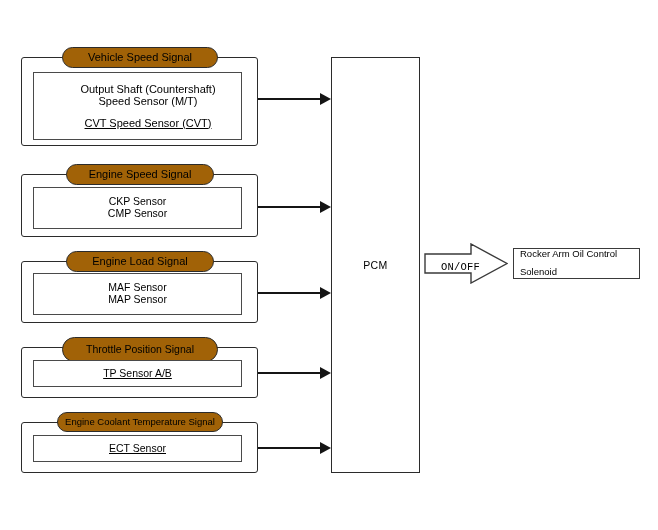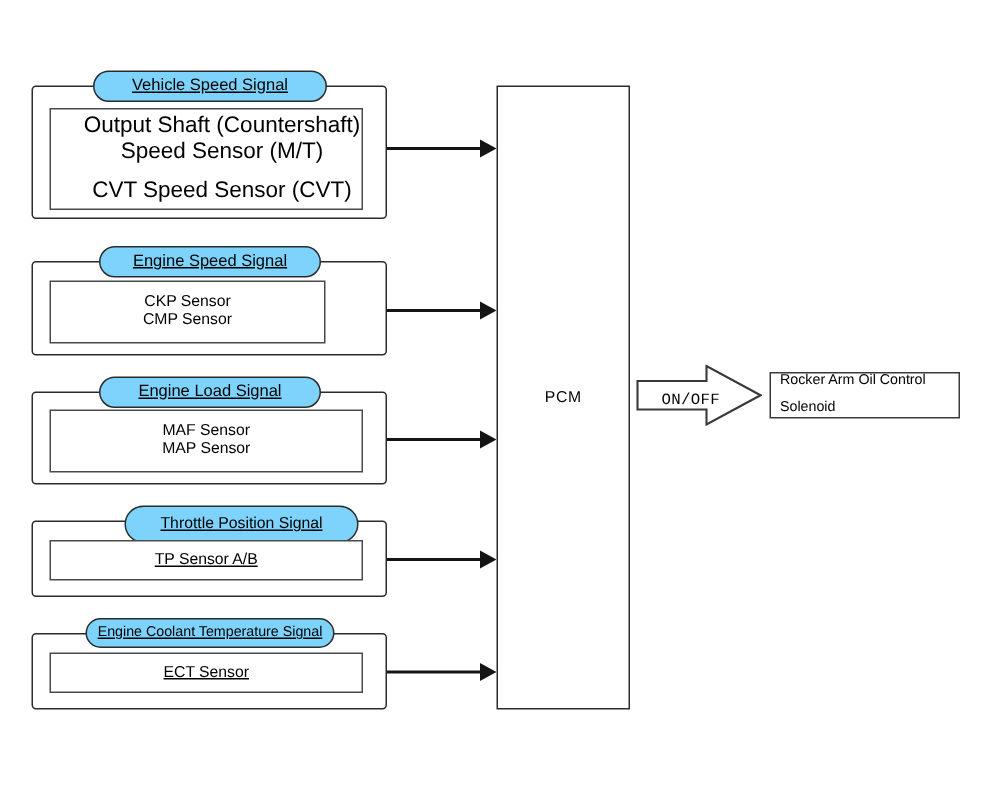--- a/index.html
+++ b/index.html
@@ -25,49 +25,48 @@
     box-sizing: border-box;
     border: 1.3px solid #2b2b2b;
     border-radius: 3px;
     background: transparent;
   }
   .group-pill {
     position: absolute;
     box-sizing: border-box;
     border: 1.3px solid #2b2b2b;
     border-radius: 40px;
-    background: #7dd3fc;
+    background: #a16207;
     display: flex;
     align-items: center;
     justify-content: center;
     text-align: center;
     line-height: 1.05;
     white-space: nowrap;
-    text-decoration: underline;
   }
   .group-inner {
     position: absolute;
     box-sizing: border-box;
     border: 1.3px solid #4a4a4a;
     background: #ffffff;
     display: flex;
     flex-direction: column;
     align-items: center;
     justify-content: center;
     text-align: center;
   }
   .inner-line {
     line-height: 1.12;
     white-space: nowrap;
   }
   .inner-block {
     display: block;
     white-space: nowrap;
   }
-  .gap-above { margin-top: 9px; }
+  .gap-above { margin-top: 9px; text-decoration: underline; }
 
   
   .conn {
     position: absolute;
     height: 2px;
     background: #151515;
   }
   .conn-head {
     position: absolute;
     width: 0;
@@ -129,37 +128,37 @@
 </style>
 </head>
 <body>
 
 <div id="canvas">
 
   <div class="group" style="left:21px; top:57px; width:237px; height:89px;"></div>
   <div class="group-pill" style="left:62px; top:47px; width:156px; height:21px; font-size:11px;">
     <span>Vehicle Speed Signal</span>
   </div>
-  <div class="group-inner" style="left:33px; top:72px; width:209px; height:68px; font-size:15px;padding-left:21px;">
+  <div class="group-inner" style="left:33px; top:72px; width:209px; height:68px; font-size:11px;padding-left:21px;">
     <div class="inner-line">
       <span class="inner-block">Output Shaft (Countershaft)</span>
       <span class="inner-block">Speed Sensor (M/T)</span>
     </div>
     <div class="inner-line gap-above">
       <span class="inner-block">CVT Speed Sensor (CVT)</span>
     </div>
   </div>
   <div class="conn" style="left:258px; top:98px; width:66px;"></div>
   <div class="conn-head" style="left:320px; top:93px;"></div>
 
   <div class="group" style="left:21px; top:174px; width:237px; height:63px;"></div>
   <div class="group-pill" style="left:66px; top:164px; width:148px; height:21px; font-size:11px;">
     <span>Engine Speed Signal</span>
   </div>
-  <div class="group-inner" style="left:33px; top:187px; width:184px; height:42px; font-size:10.5px;">
+  <div class="group-inner" style="left:33px; top:187px; width:209px; height:42px; font-size:10.5px;">
     <div class="inner-line">
       <span class="inner-block">CKP Sensor</span>
       <span class="inner-block">CMP Sensor</span>
     </div>
   </div>
   <div class="conn" style="left:258px; top:206px; width:66px;"></div>
   <div class="conn-head" style="left:320px; top:201px;"></div>
 
   <div class="group" style="left:21px; top:261px; width:237px; height:62px;"></div>
   <div class="group-pill" style="left:66px; top:251px; width:148px; height:21px; font-size:11px;">
@@ -168,21 +167,21 @@
   <div class="group-inner" style="left:33px; top:273px; width:209px; height:42px; font-size:10.5px;">
     <div class="inner-line">
       <span class="inner-block">MAF Sensor</span>
       <span class="inner-block">MAP Sensor</span>
     </div>
   </div>
   <div class="conn" style="left:258px; top:292px; width:66px;"></div>
   <div class="conn-head" style="left:320px; top:287px;"></div>
 
   <div class="group" style="left:21px; top:347px; width:237px; height:51px;"></div>
-  <div class="group-pill" style="left:62px; top:337px; width:156px; height:25px; font-size:10.5px;margin-left:21px;">
+  <div class="group-pill" style="left:62px; top:337px; width:156px; height:25px; font-size:10.5px;">
     <span>Throttle Position Signal</span>
   </div>
   <div class="group-inner" style="left:33px; top:360px; width:209px; height:27px; font-size:10.5px;text-decoration:underline;">
     <div class="inner-line">
       <span class="inner-block">TP Sensor A/B</span>
     </div>
   </div>
   <div class="conn" style="left:258px; top:372px; width:66px;"></div>
   <div class="conn-head" style="left:320px; top:367px;"></div>
 

